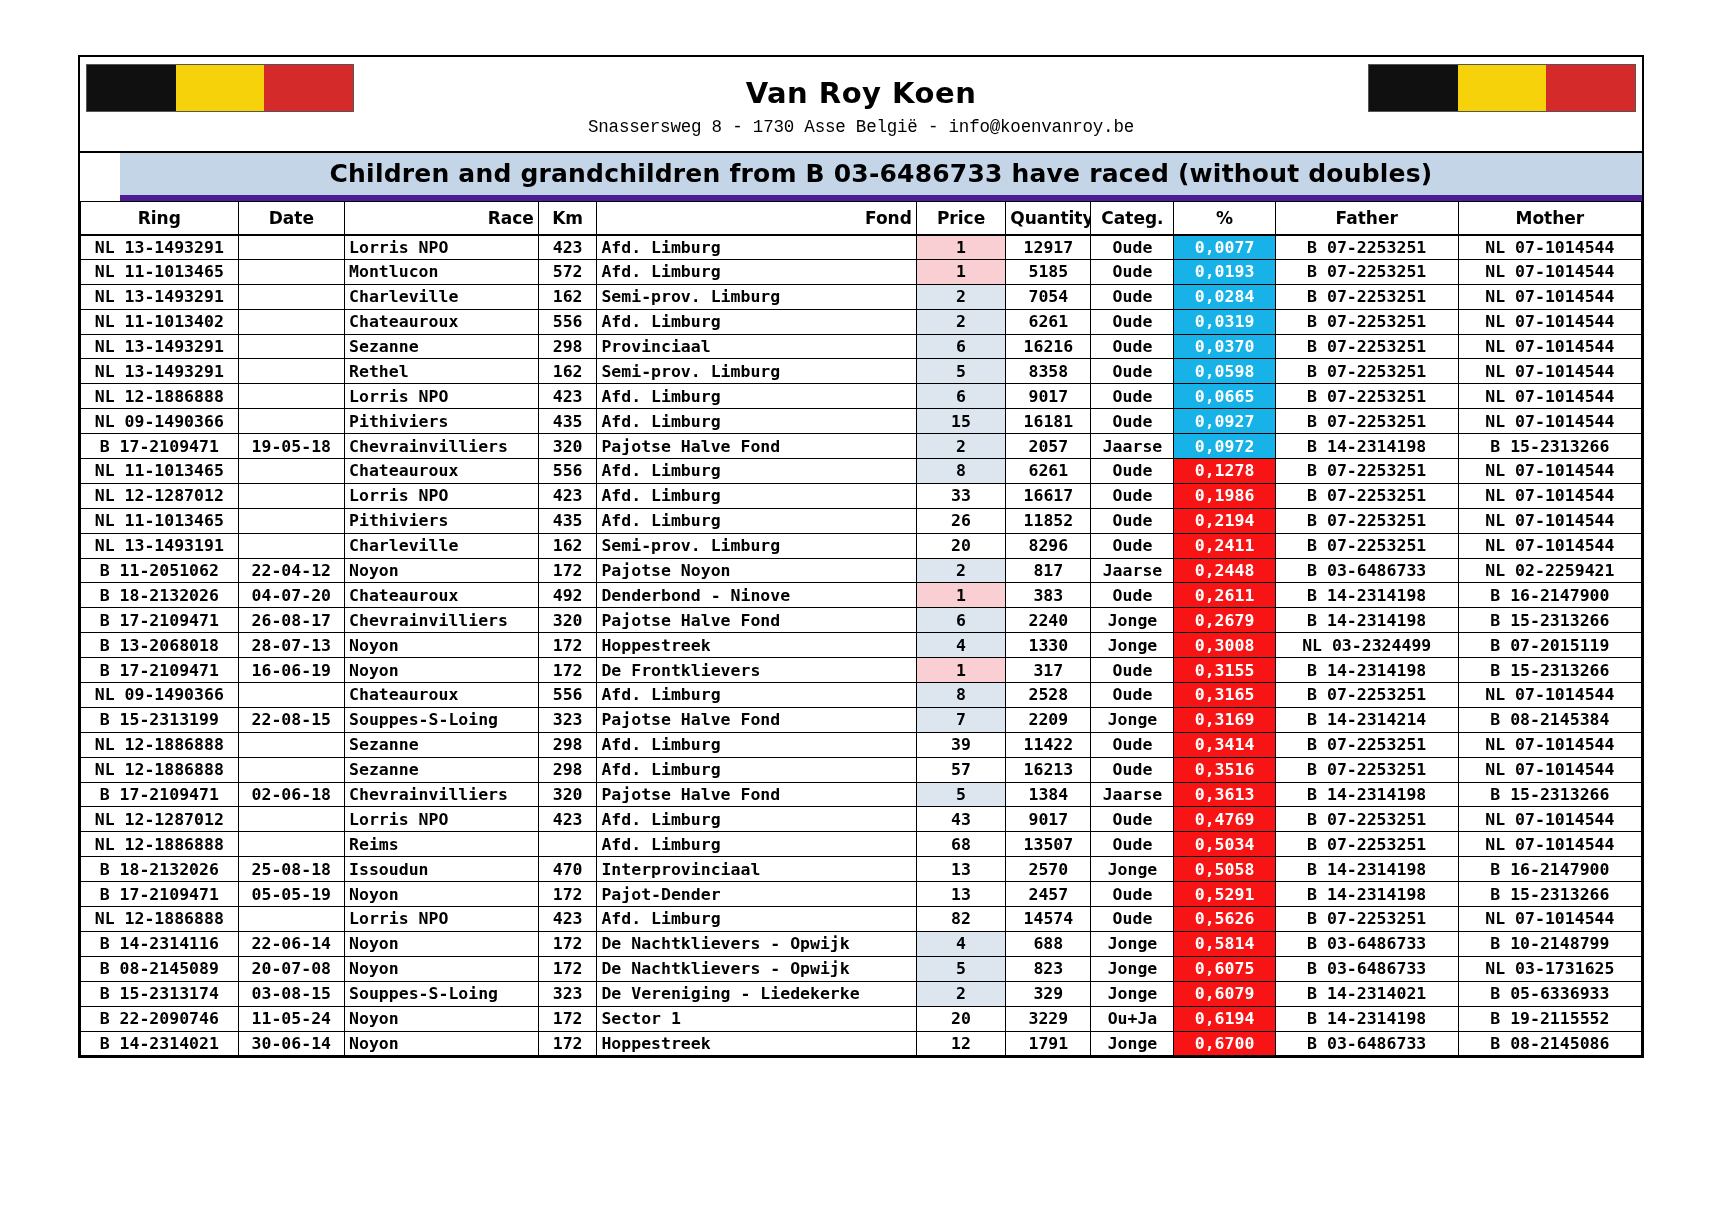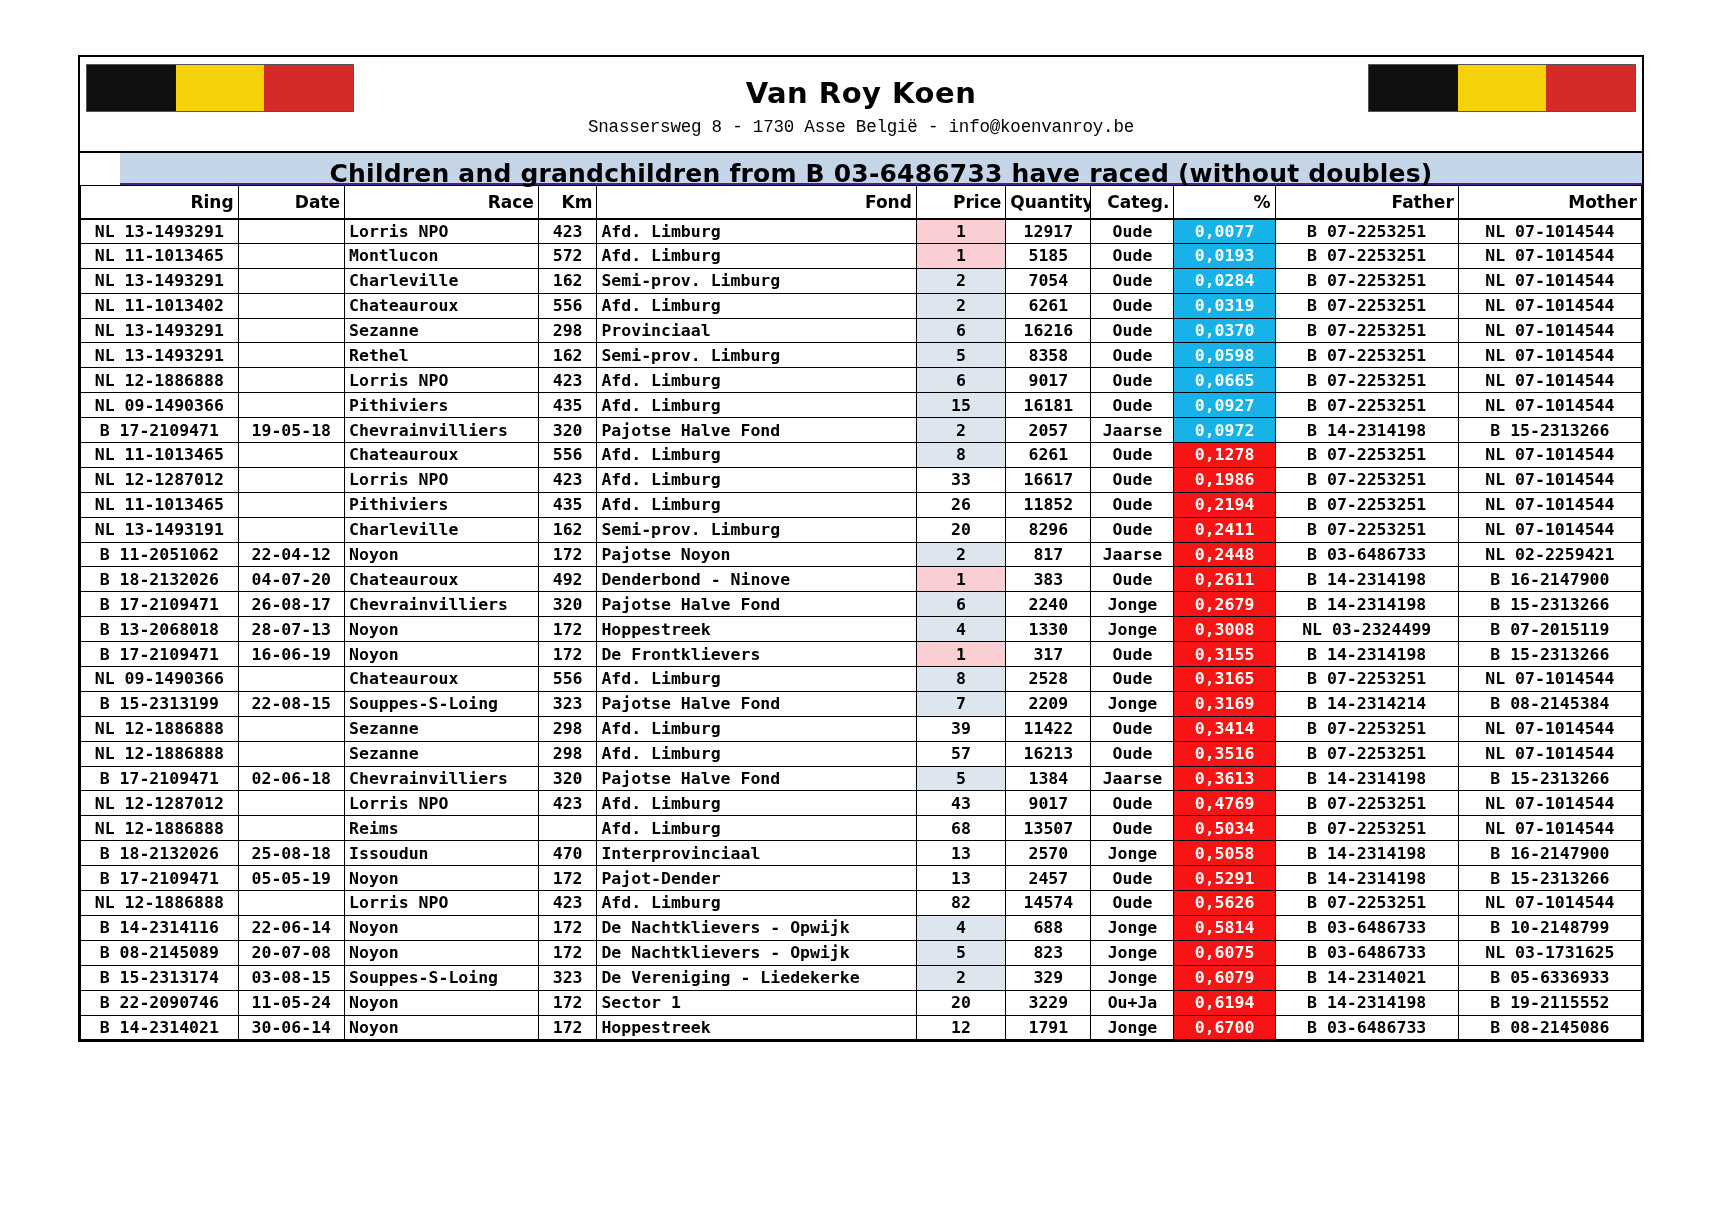--- a/index.html
+++ b/index.html
@@ -58,27 +58,27 @@
   .subtitle {
     text-align: center;
     font-family: Liberation Mono, monospace;
     font-size: 17.5px;
     line-height: 28px;
     letter-spacing: -0.2px;
   }
   
   .banner {
     background: #c5d5e8;
-    border-bottom: 2px solid #4c1d95;
+    border-bottom: 6px solid #4c1d95;
     text-align: center;
     font-family: "DejaVu Sans", sans-serif;
     font-weight: bold;
     font-size: 25px;
     line-height: 42px;
-    height: 32px;
+    height: 48px;
     box-sizing: border-box;
     letter-spacing: 0.2px;
     margin-left: 40px;
   }
   
   table {
     border-collapse: collapse;
     width: 100%;
     table-layout: fixed;
     font-family: "DejaVu Sans Mono", monospace;
@@ -90,21 +90,21 @@
     padding: 0 4px;
     box-sizing: border-box;
     white-space: nowrap;
     overflow: hidden;
   }
   thead th {
     font-family: "DejaVu Sans", sans-serif;
     font-weight: bold;
     font-size: 17px;
     height: 33px;
-    text-align: right;
+    text-align: center;
     border-bottom: 2px solid #000;
   }
   thead th.left-h { text-align: right; padding-left: 8px; }
   tbody td { font-weight: bold; }
   td.c { text-align: center; }
   td.l { text-align: left; }
 
   
   col.ring   { width: 148px; }
   col.date   { width: 100px; }

